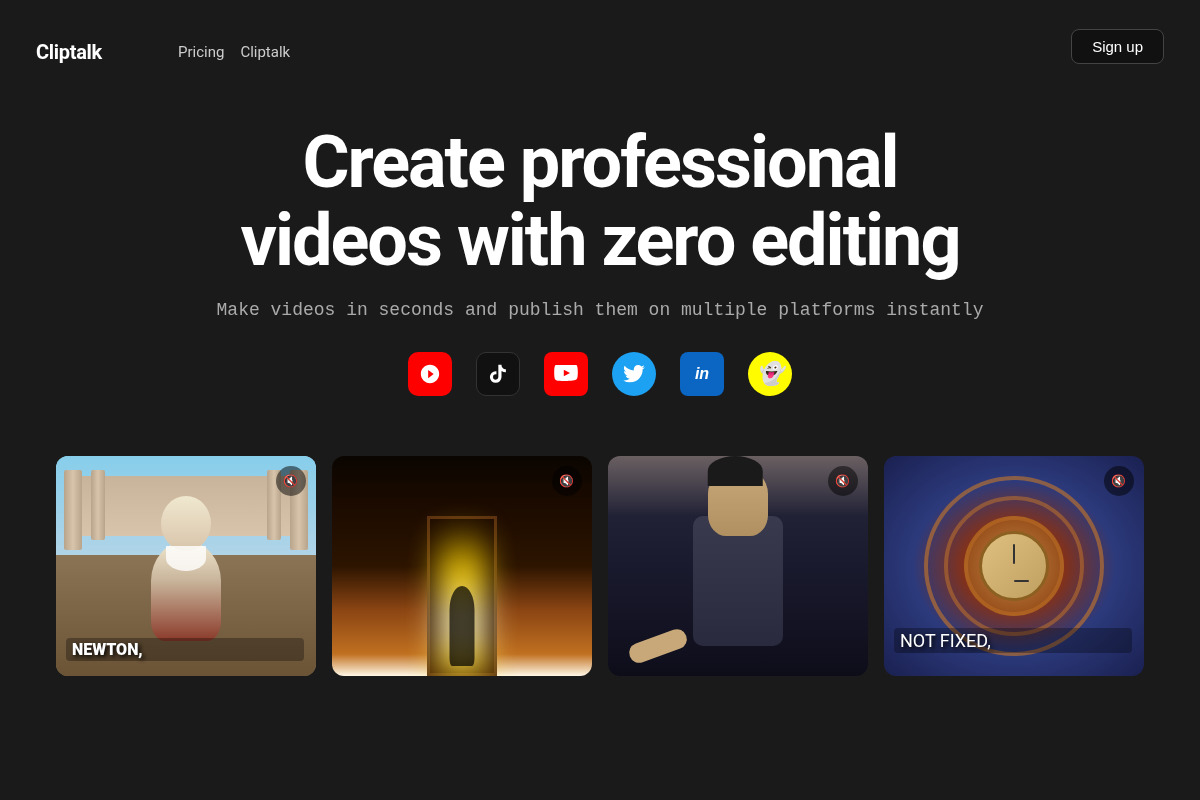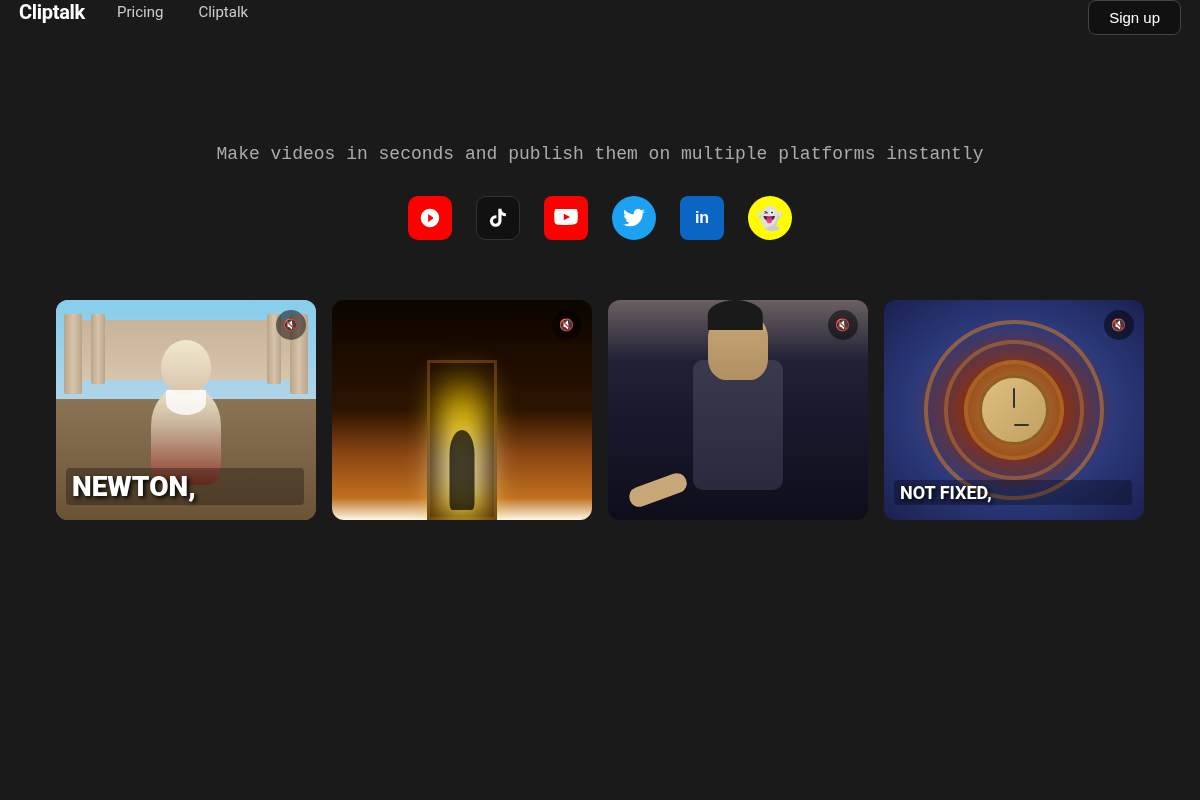--- a/index.html
+++ b/index.html
@@ -13,43 +13,44 @@
       height: 800px;
       background-color: #1a1a1a;
       font-family: -apple-system, BlinkMacSystemFont, 'Segoe UI', Roboto, Helvetica, Arial, sans-serif;
       overflow: hidden;
       color: #ffffff;
     }
 
     
     .navbar {
       display: flex;
-      align-items: flex-start;
+      align-items: flex-end;
       justify-content: space-between;
-      padding: 0 19px;
+      padding: 0 36px;
       height: 64px;
       background-color: #1a1a1a;
     }
 
     .navbar-left {
       display: flex;
       align-items: center;
       gap: 32px;
     }
 
     .logo {
       font-size: 20px;
       font-weight: 700;
       color: #ffffff;
       letter-spacing: -0.3px;
     }
 
     .nav-links {
       display: flex;
-      gap: 35px;
+      gap: 16px;
+      margin-left: 44px;
     }
 
     .nav-link {
       color: #cccccc;
       font-size: 15px;
       cursor: pointer;
       text-decoration: none;
     }
 
     .signup-btn {
@@ -103,20 +104,21 @@
       cursor: pointer;
       letter-spacing: 0.2px;
     }
 
     
     .platform-icons {
       display: flex;
       align-items: flex-end;
       gap: 24px;
       margin-top: 32px;
+      font-style: italic;
     }
 
     .platform-icon {
       width: 44px;
       height: 44px;
       border-radius: 10px;
       display: flex;
       align-items: center;
       justify-content: center;
       font-size: 22px;
@@ -213,20 +215,24 @@
     <span class="logo">Cliptalk</span>
     <div class="nav-links">
       <a class="nav-link">Pricing</a>
       <a class="nav-link">Cliptalk</a>
     </div>
   </div>
   <button class="signup-btn">Sign up</button>
 </nav>
 
 <section class="hero">
+  <h1 class="hero-title">
+    <span>Create professional</span><br>
+    <span>videos with zero editing</span>
+  </h1>
   <p class="hero-subtitle">Make videos in seconds and publish them on multiple platforms instantly</p>
 
   <div class="platform-icons">
 
     <div class="platform-icon" style="background-color:#ff0000; border-radius:10px;">
       <svg width="22" height="22" viewBox="0 0 24 24" fill="white">
         <path d="M12 2C6.48 2 2 6.48 2 12s4.48 10 10 10 10-4.48 10-10S17.52 2 12 2zm-2 14.5v-9l6 4.5-6 4.5z"></path>
       </svg>
     </div>
 
@@ -272,21 +278,21 @@
 
     <div style="position:absolute;bottom:0;left:0;right:0;height:55%;background:linear-gradient(180deg,#8b7355 0%,#6b5335 100%);"></div>
 
     <div style="position:absolute;bottom:35px;left:50%;transform:translateX(-50%);width:70px;height:100px;background:linear-gradient(180deg,#f0e8d0 0%,#c8b49a 40%,#8b3a2a 100%);border-radius:50% 50% 20% 20% / 40% 40% 20% 20%;"></div>
     <div style="position:absolute;bottom:125px;left:50%;transform:translateX(-50%);width:50px;height:55px;background:linear-gradient(180deg,#f0e8d0 0%,#d8c4aa 100%);border-radius:50%;"></div>
 
     <div style="position:absolute;bottom:105px;left:50%;transform:translateX(-50%);width:40px;height:25px;background:rgba(255,255,255,0.8);border-radius:0 0 50% 50%;"></div>
 
     <div class="video-mute-btn">🔇</div>
 
-    <div class="video-caption" style="position:absolute;bottom:15px;left:10px;color:white;font-size:28px;font-weight:900;text-shadow:2px 2px 4px #000;background:rgba(0,0,0,0.3);padding:2px 6px;border-radius:4px;">NEWTON,</div>
+    <div class="video-caption" style="position:absolute;bottom:15px;left:10px;color:white;font-size:16px;font-weight:900;text-shadow:2px 2px 4px #000;background:rgba(0,0,0,0.3);padding:2px 6px;border-radius:4px;">NEWTON,</div>
   </div>
 
   <div class="video-card door-card" style="position:relative; overflow:hidden; border-radius:12px; flex:1; max-width:260px; min-width:190px; background:linear-gradient(180deg,#0a0500 0%,#1a0a00 20%,#2c1400 50%,#8B4513 70%,#c07020 90%, #fff8e7 100%);">
 
     <div style="position:absolute;bottom:0;left:50%;transform:translateX(-50%);width:70px;height:160px;background:linear-gradient(180deg,#1a0800 0%,#3d1a00 100%);border:3px solid #5a3010;"></div>
 
     <div style="position:absolute;bottom:0;left:50%;transform:translateX(-50%);width:50px;height:155px;background:linear-gradient(180deg,transparent,#FFD700,#FFF8DC,#FFD700);filter:blur(15px);opacity:0.9;"></div>
 
     <div style="position:absolute;bottom:10px;left:50%;transform:translateX(-50%);width:25px;height:80px;background:rgba(0,0,0,0.7);border-radius:50% 50% 10% 10% / 30% 30% 10% 10%;"></div>
 
@@ -315,16 +321,16 @@
     <div style="position:absolute;top:50%;left:50%;transform:translate(-50%,-50%);width:100px;height:100px;border-radius:50%;border:4px solid rgba(200,120,40,0.4);background:radial-gradient(circle,#c08040,#8b4010);"></div>
 
     <div style="position:absolute;top:50%;left:50%;transform:translate(-50%,-50%);width:70px;height:70px;border-radius:50%;background:linear-gradient(135deg,#e0c080,#c0a060);border:3px solid #8b6020;display:flex;align-items:center;justify-content:center;">
 
       <div style="position:absolute;width:2px;height:20px;background:#333;top:10px;left:50%;transform:translateX(-50%);border-radius:2px;"></div>
       <div style="position:absolute;width:2px;height:15px;background:#333;top:50%;left:50%;transform:translateX(-50%) rotate(90deg);transform-origin:bottom;border-radius:2px;"></div>
     </div>
 
     <div class="video-mute-btn">🔇</div>
 
-    <div class="video-caption" style="position:absolute;bottom:15px;left:10px;color:white;font-size:18px;font-weight:700;text-shadow:2px 2px 4px #000;background:rgba(0,0,0,0.3);padding:2px 6px;border-radius:4px;">NOT FIXED,</div>
+    <div class="video-caption" style="position:absolute;bottom:23px;left:10px;color:white;font-size:18px;font-weight:400;text-shadow:2px 2px 4px #000;background:rgba(0,0,0,0.3);padding:2px 6px;border-radius:4px;">NOT FIXED,</div>
   </div>
 
 </div>
 
 </body></html>

